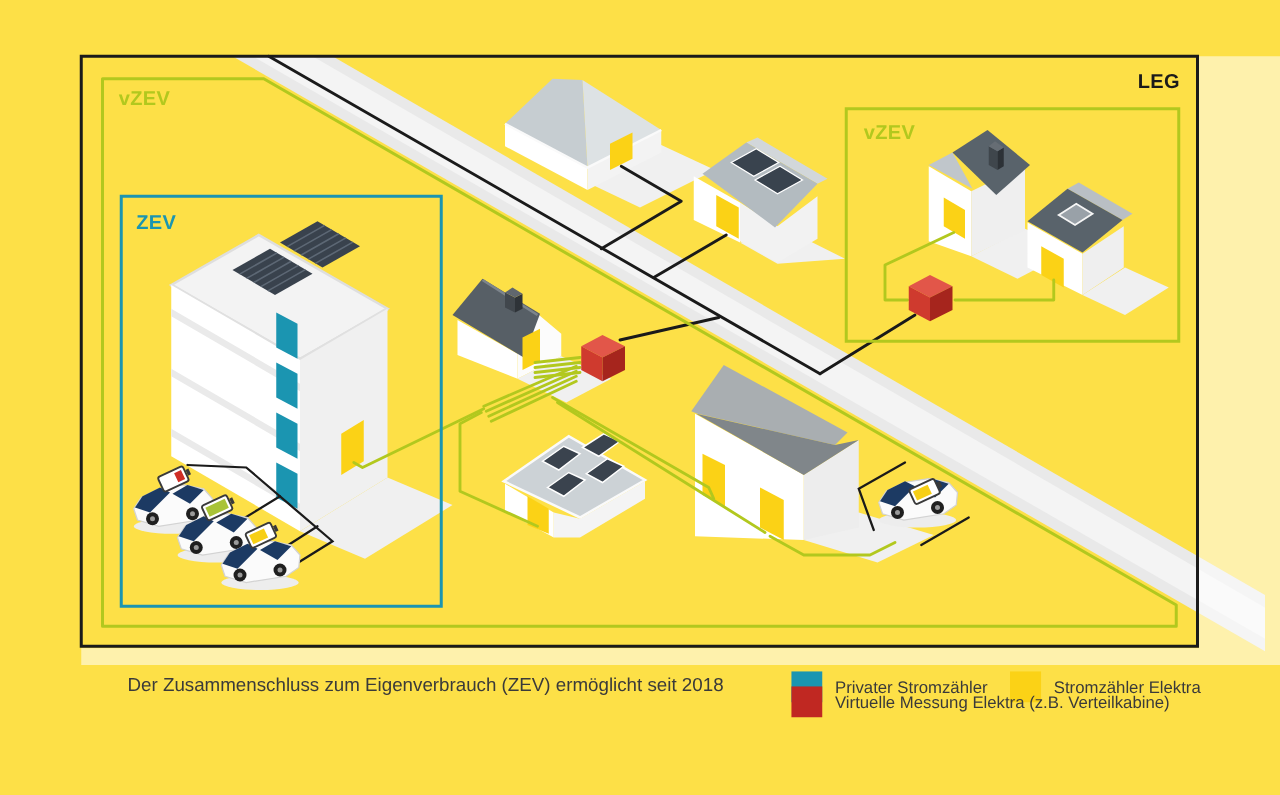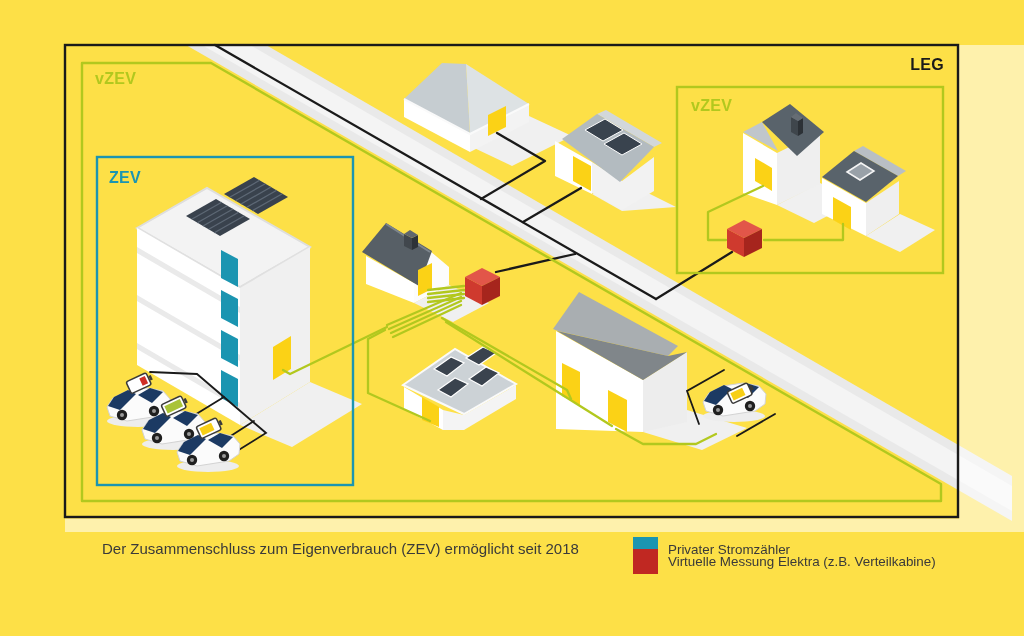--- a/index.html
+++ b/index.html
@@ -265,20 +265,26 @@
 <div id="caption">
   <div>Der Zusammenschluss zum Eigenverbrauch (ZEV) ermöglicht seit 2018</div>
 </div>
 
 <div class="legend-item" style="left:633px;top:537px;">
   <svg width="25" height="25">
     <rect width="25" height="25" fill="#1b95b1"></rect>
   </svg>
   <span>Privater Stromzähler</span>
 </div>
+<div class="legend-item" style="left:808px;top:537px;">
+  <svg width="25" height="25">
+    <rect width="25" height="25" fill="#fbd216"></rect>
+  </svg>
+  <span>Stromzähler Elektra</span>
+</div>
 <div class="legend-item" style="left:633px;top:549px;">
   <svg width="25" height="25">
     <rect width="25" height="25" fill="#c02822"></rect>
   </svg>
   <span>Virtuelle Messung Elektra (z.B. Verteilkabine)</span>
 </div>
 
 </div>
 
 </body></html>

